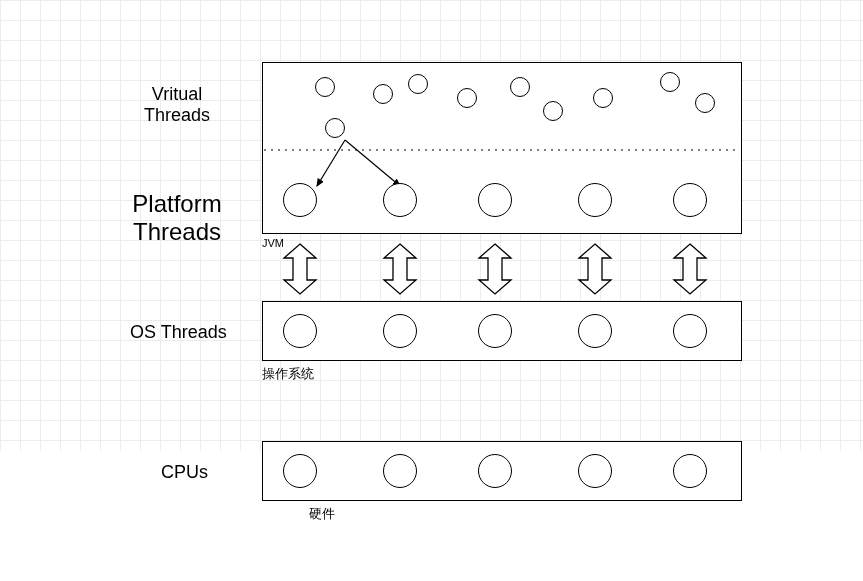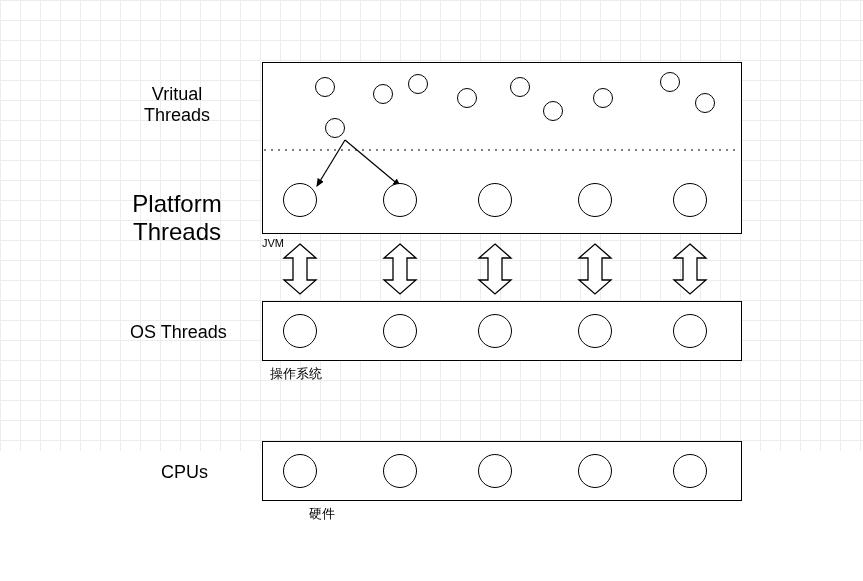--- a/index.html
+++ b/index.html
@@ -56,21 +56,21 @@
 
   <div class="box" id="cpu-box" style="left: 262px; top: 441px; width: 480px; height: 60px;"></div>
 
   <div class="label" id="lbl-vt" style="left: 132px; top: 84px; width: 90px; font-size: 18px; text-align: center;">Vritual
 Threads</div>
   <div class="label" id="lbl-pt" style="left: 132px; top: 190px; width: 90px; font-size: 24px; text-align: center;">Platform
 Threads</div>
   <div class="label" id="lbl-os" style="left: 102px; top: 322px; width: 140px; font-size: 18px; text-align: left; padding-left: 28px;">OS Threads</div>
   <div class="label" id="lbl-cpu" style="left: 140px; top: 462px; width: 100px; font-size: 18px; text-align: left; padding-left: 21px;">CPUs</div>
   <div class="label" id="lbl-jvm" style="left: 262px; top: 237px; width: 60px; font-size: 11px; text-align: left;">JVM</div>
-  <div class="label" id="lbl-osc" style="left: 262px; top: 365px; width: 120px; font-size: 13px; text-align: left; padding-left: 8px;">操作系统</div>
+  <div class="label" id="lbl-osc" style="left: 262px; top: 365px; width: 120px; font-size: 13px; text-align: left;">操作系统</div>
   <div class="label" id="lbl-hw" style="left: 262px; top: 505px; width: 120px; font-size: 13px; text-align: center;">硬件</div>
 
   <svg class="overlay" id="svg-overlay" width="863" height="581">
     <defs>
       <marker id="arrowhead" markerWidth="8" markerHeight="8" refX="6" refY="3" orient="auto" markerUnits="strokeWidth">
         <path d="M0,0 L7,3 L0,6 Z" fill="#000"></path>
       </marker>
     </defs>
     <g id="svg-content">
         <line x1="264" y1="150" x2="740" y2="150" stroke="#000" stroke-width="1.2" stroke-dasharray="2 5"></line>

